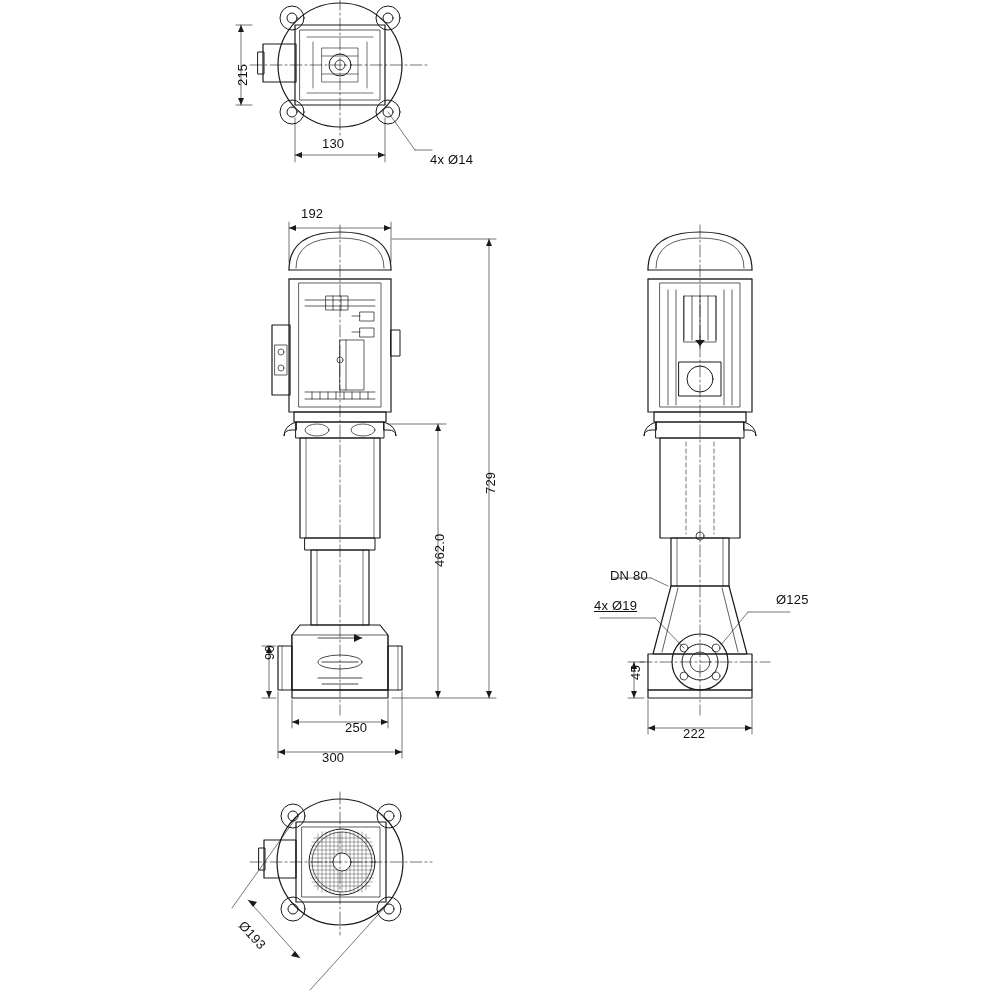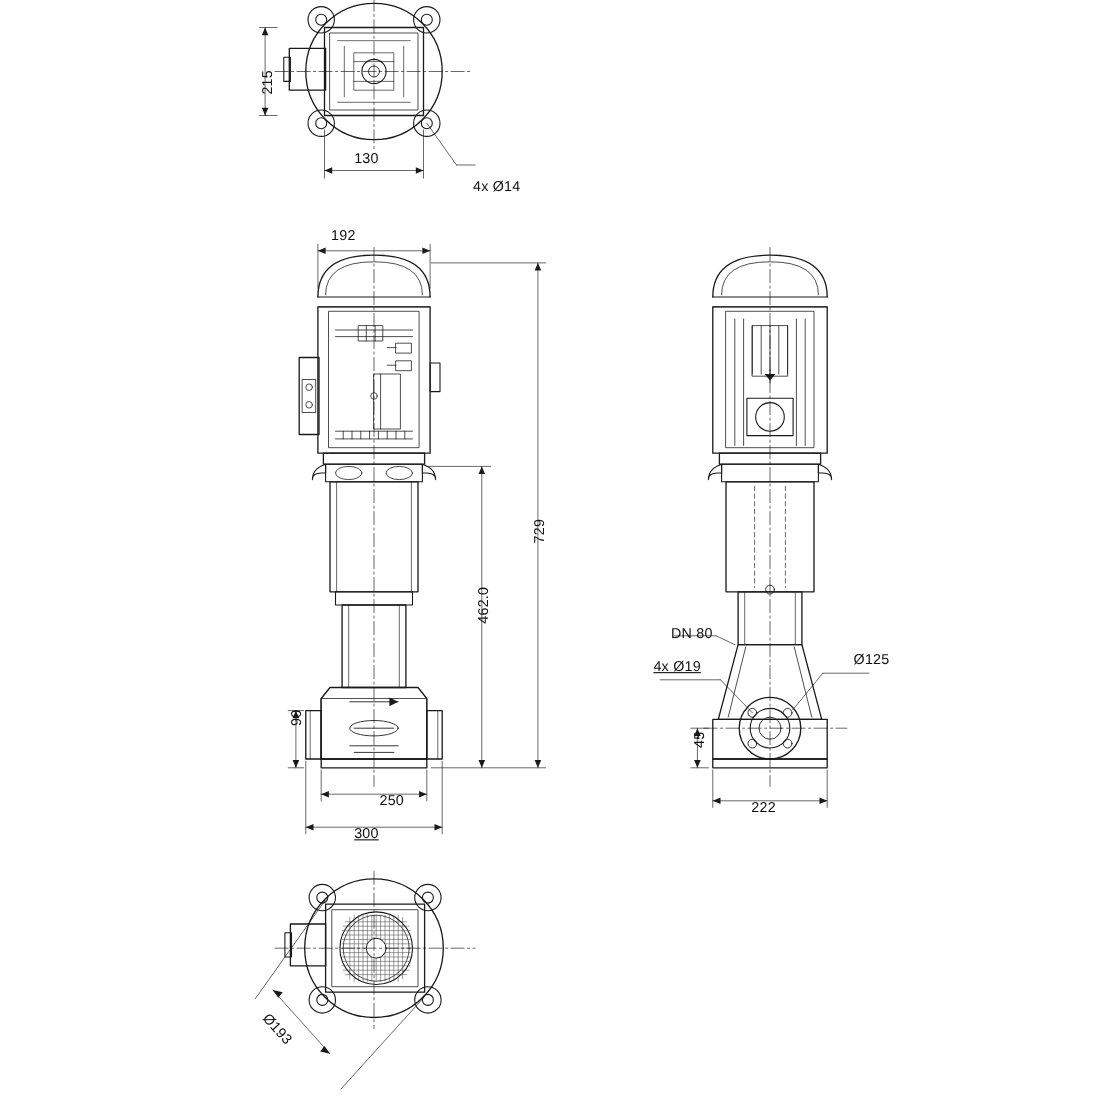--- a/index.html
+++ b/index.html
@@ -404,28 +404,28 @@
           <path d="M248 900 l9 2 l-4 5 z" fill="#1a1a1a" stroke="none"></path>
           <path d="M300 958 l-9 -2 l4 -5 z" fill="#1a1a1a" stroke="none"></path>
         </g>
       </g>
 
     </g>
   </svg>
 
   <div class="dimtext vert" style="left:235px; top:86px;">215</div>
   <div class="dimtext" style="left:322px; top:136px;">130</div>
-  <div class="dimtext" style="left:430px; top:162px;">4x Ø14</div>
+  <div class="dimtext" style="left:430px; top:152px;">4x Ø14</div>
 
   <div class="dimtext" style="left:301px; top:206px;">192</div>
   <div class="dimtext vert" style="left:483px; top:494px;">729</div>
   <div class="dimtext vert" style="left:432px; top:567px;">462.0</div>
   <div class="dimtext vert" style="left:262px; top:660px;">90</div>
   <div class="dimtext" style="left:321px; top:720px;margin-left:24px;">250</div>
-  <div class="dimtext" style="left:322px; top:750px;text-decoration:underline;">300</div>
+  <div class="dimtext" style="left:322px; top:750px;">300</div>
 
   <div class="dimtext" style="left:610px; top:568px;">DN 80</div>
   <div class="dimtext" style="left:594px; top:598px;text-decoration:underline;">4x Ø19</div>
   <div class="dimtext" style="left:742px; top:592px;margin-left:34px;">Ø125</div>
   <div class="dimtext vert" style="left:628px; top:680px;">45</div>
   <div class="dimtext" style="left:683px; top:726px;">222</div>
 
   <div class="dimtext" style="left:247px; top:918px; transform:rotate(48deg); transform-origin:left top;">Ø193</div>
 
 </div>

